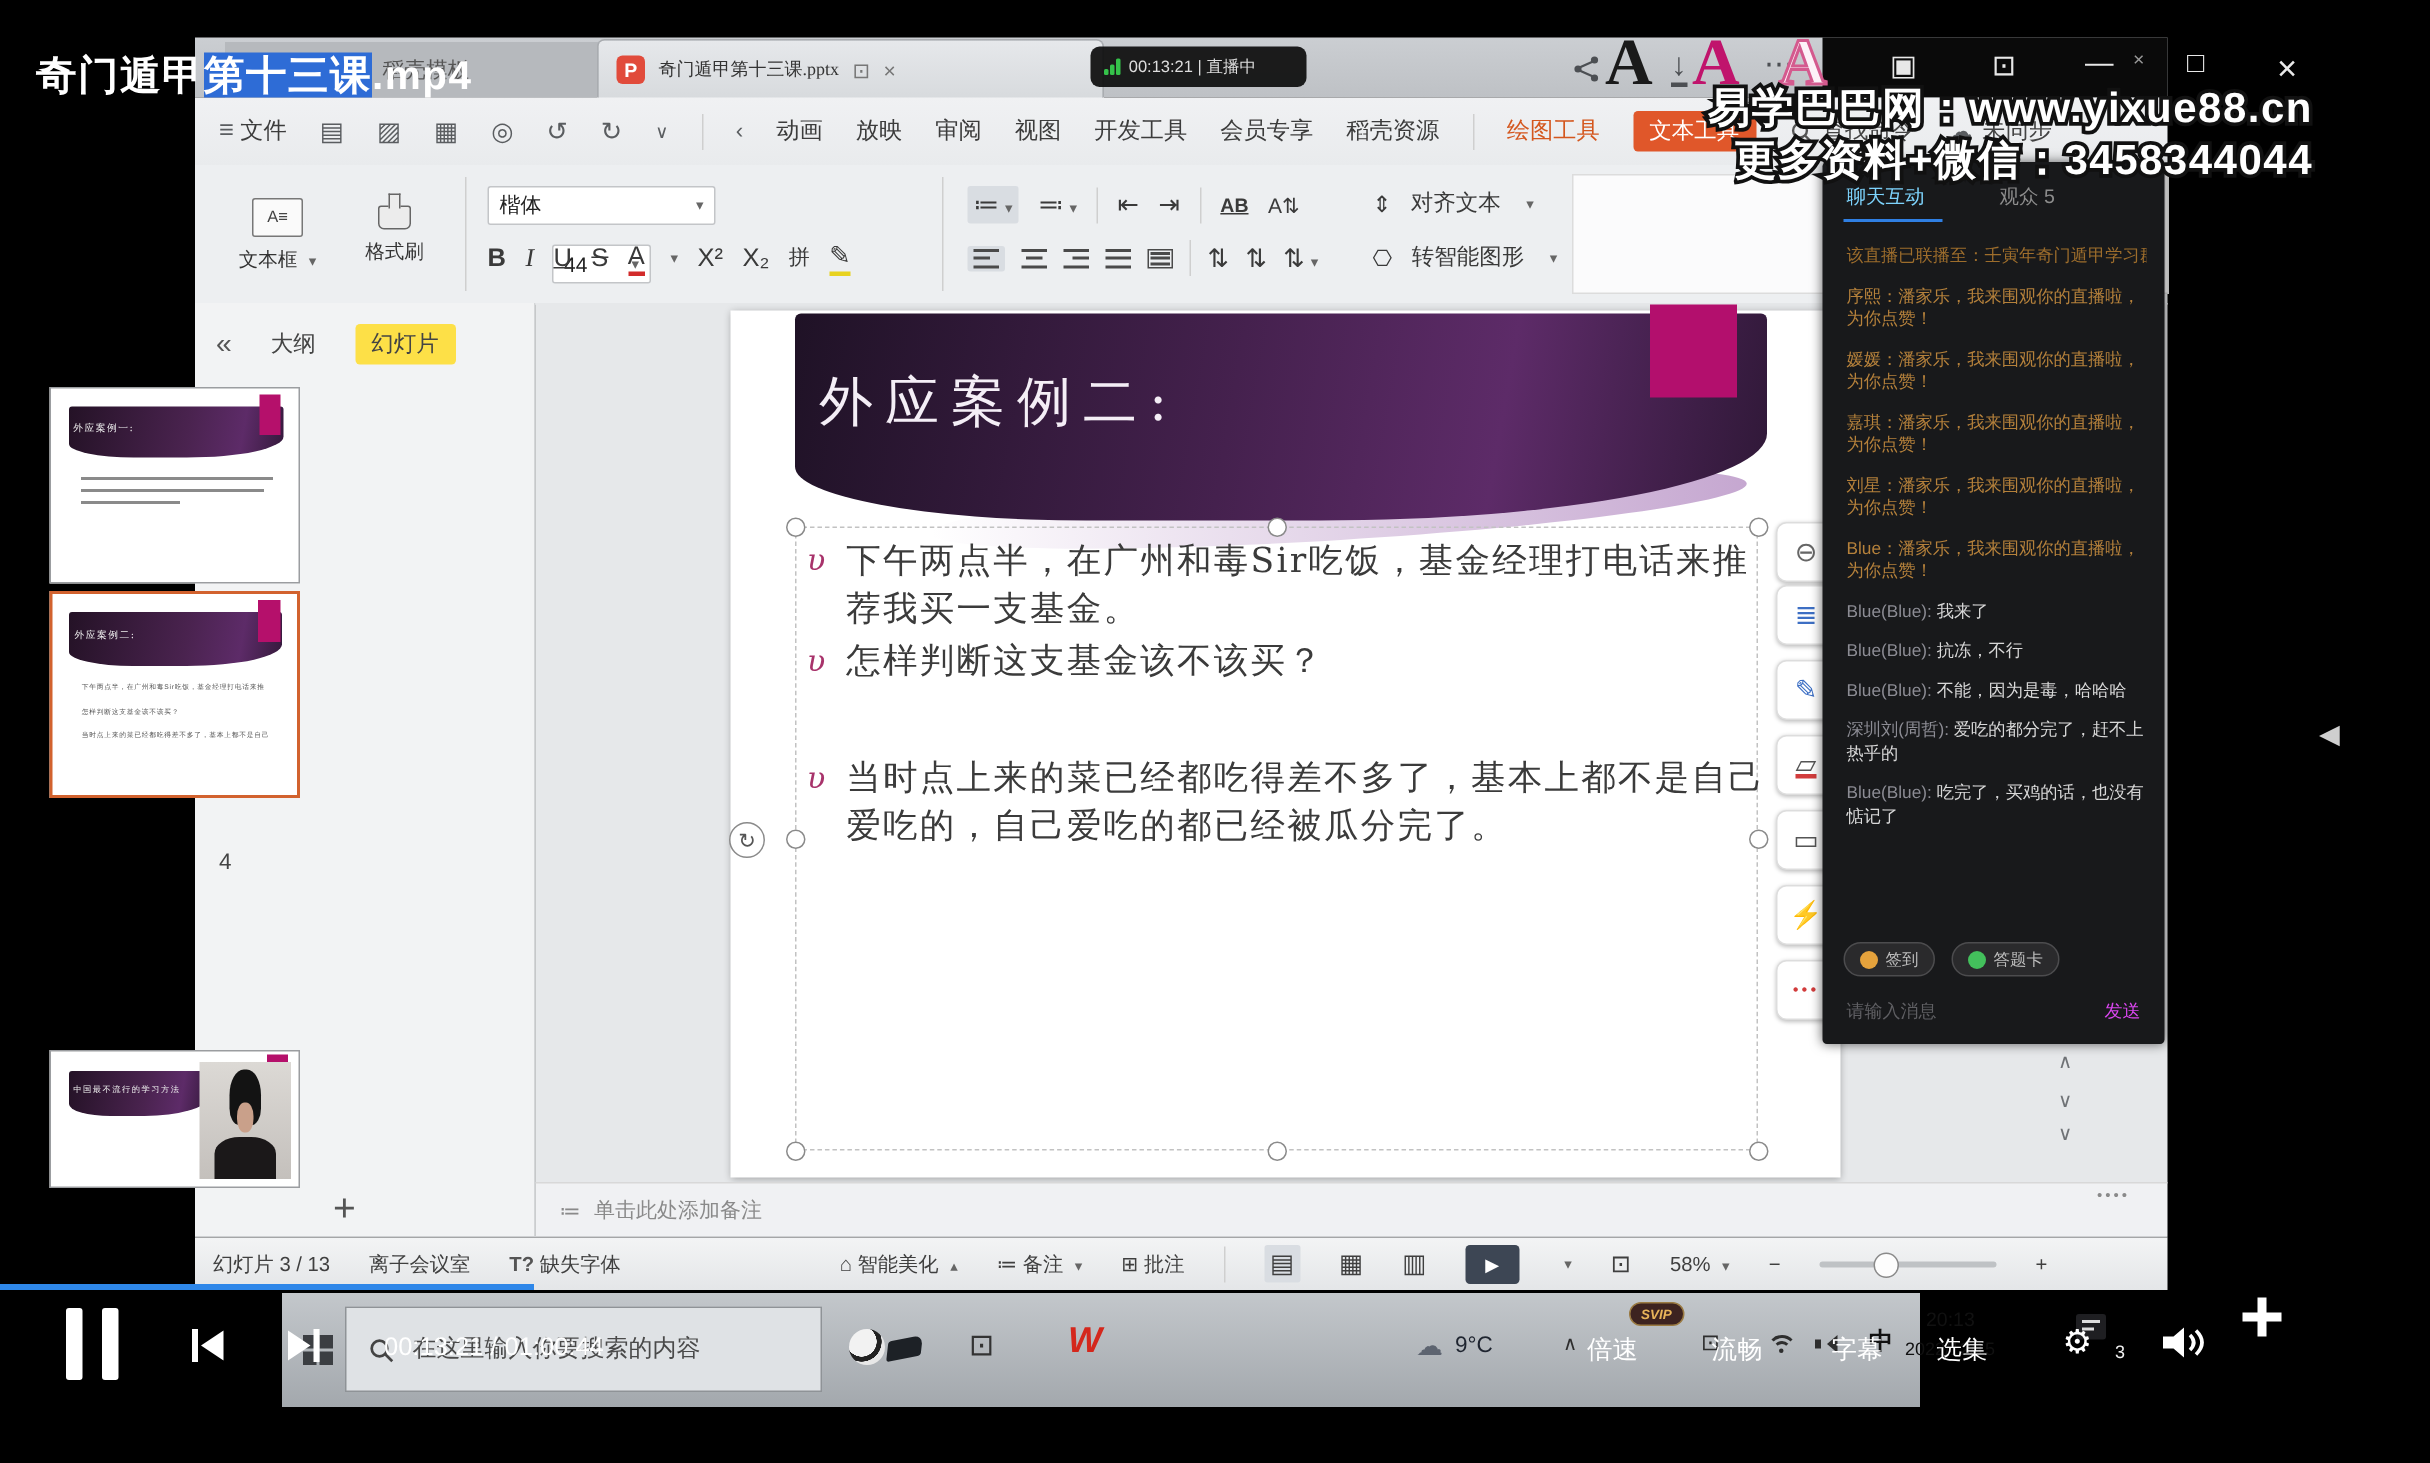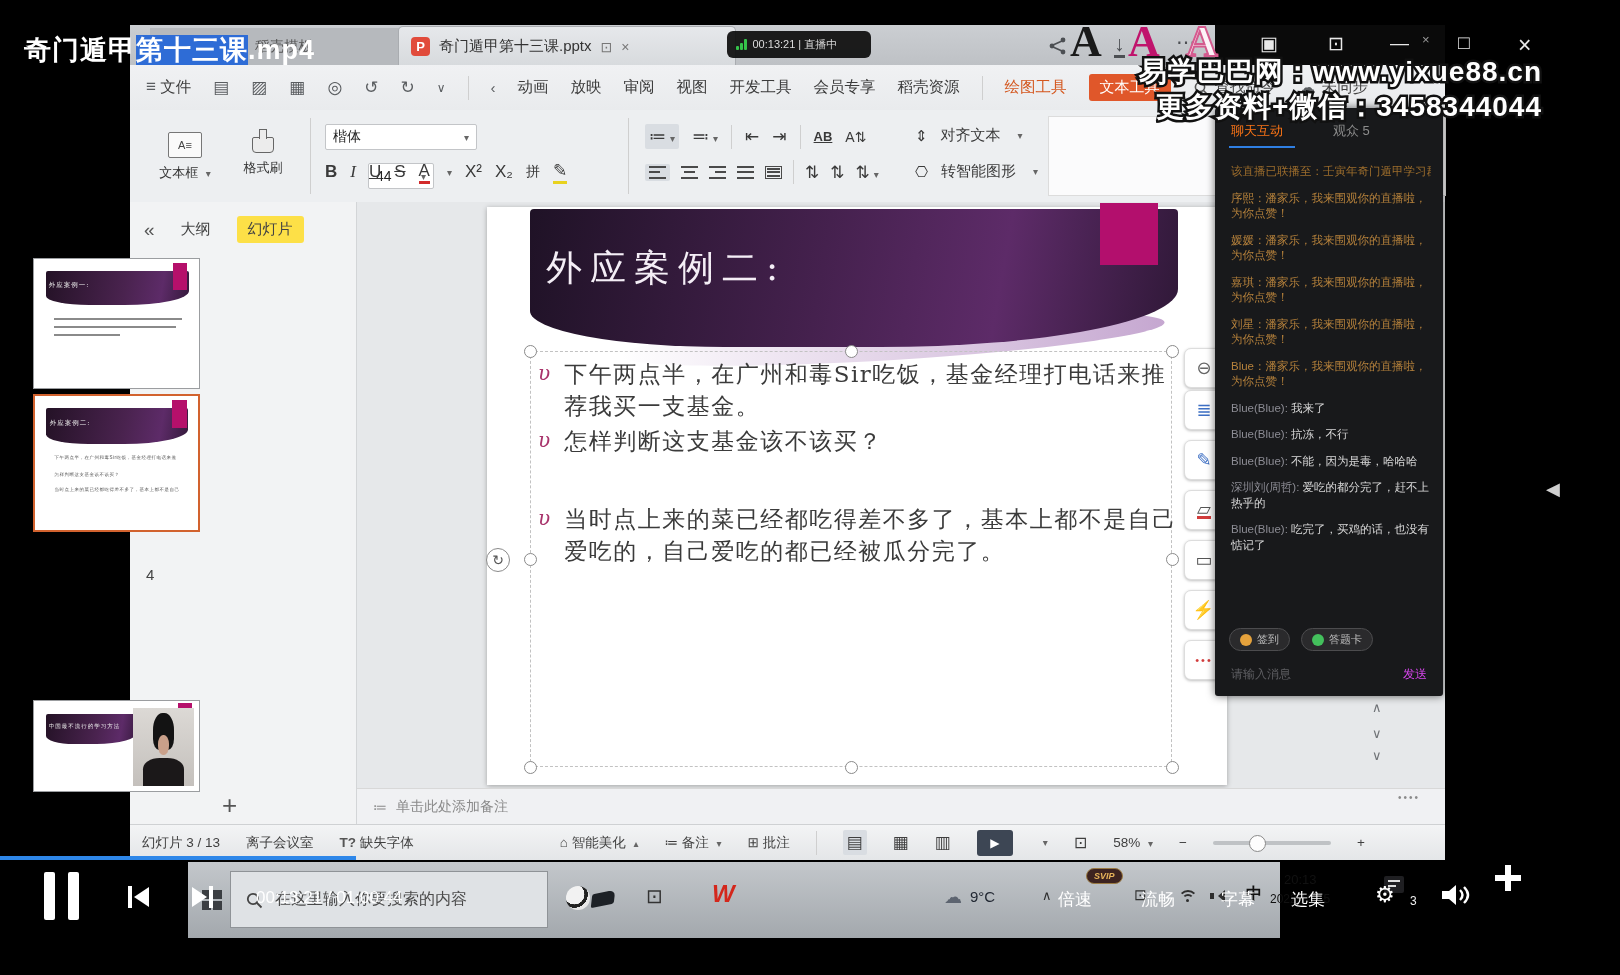--- a/index.html
+++ b/index.html
@@ -7,21 +7,21 @@
          font-family:"Liberation Sans",sans-serif;-webkit-font-smoothing:antialiased;}
   .abs{position:absolute;}
   
   .tabbar{left:130px;top:25px;width:1315px;height:40px;background:linear-gradient(#cbced2,#bec1c5);}
   .tab1{left:150px;top:28px;width:248px;height:37px;background:#b6b9bd;display:flex;align-items:center;gap:8px;
         padding-left:78px;color:#555;font-size:14.5px;}
   .tab2{left:398px;top:26px;width:312px;height:39px;background:linear-gradient(#e6e8eb,#d7dadd);
         border:1px solid #a9acb0;border-bottom:none;border-radius:5px 5px 0 0;display:flex;align-items:center;gap:9px;padding:0 12px;}
   .picon{width:19px;height:19px;background:#e14b3b;border-radius:4px;color:#fff;font-weight:bold;font-size:13px;
          display:flex;align-items:center;justify-content:center;flex:0 0 auto;}
-  .tab2 .lbl{font-size:15px;color:#333;}
+  .tab2 .lbl{font-size:12px;color:#333;font-family:Liberation Serif, serif;}
   .tabico{color:#777;font-size:14px;}
   .livebadge{left:727px;top:31px;width:126px;height:27px;background:rgba(12,12,12,.92);border-radius:6px;
              display:flex;align-items:center;gap:6px;padding:0 9px;color:#ddd;font-size:11px;}
   .sigbars{display:flex;align-items:flex-end;gap:1.5px;height:11px;}
   .sigbars i{display:block;width:2.5px;background:#35c24a;border-radius:1px;}
   .sigbars i:nth-child(1){height:4px;}.sigbars i:nth-child(2){height:7px;}.sigbars i:nth-child(3){height:11px;}
   .topico{color:#4c4f53;font-size:20px;}
   .blackcap{left:1215px;top:25px;width:230px;height:40px;background:#0a0a0a;}
   .winctl{color:#e8e8e8;font-size:19px;top:32px;}
   .menubar{left:130px;top:65px;width:1315px;height:45px;background:linear-gradient(#f0f1f3,#e9ebed);
@@ -101,21 +101,21 @@
   .statusbar{left:130px;top:824px;width:1315px;height:36px;background:linear-gradient(#f3f4f5,#e4e6e8);
              border-top:1px solid #cfd1d3;display:flex;align-items:center;gap:26px;padding:0 12px;
              box-sizing:border-box;font-size:13.5px;color:#3f3f3f;}
   .playbtn{width:36px;height:26px;background:#3d4654;border-radius:3px;color:#fff;font-size:12px;
            display:flex;align-items:center;justify-content:center;}
   .ztrack{width:118px;height:4px;background:#bfc2c5;border-radius:2px;position:relative;}
   .zhandle{position:absolute;left:36px;top:-6px;width:15px;height:15px;background:#fdfdfd;border:1.5px solid #8a8a8a;border-radius:50%;}
   
   .chat{left:1215px;top:108px;width:228px;height:588px;background:#18191b;border-radius:3px;z-index:30;box-shadow:0 0 8px rgba(0,0,0,.6);}
   .chat-tabs{position:absolute;left:16px;top:14px;display:flex;gap:50px;font-size:13px;}
-  .chat-tab-on{color:#f97316;}
+  .chat-tab-on{color:#7dd3fc;}
   .chat-tab-off{color:#8c8c8c;}
   .chat-underline{position:absolute;left:14px;top:38px;width:66px;height:2px;background:#2f7fe3;}
   .msgs{position:absolute;left:16px;top:56px;width:200px;}
   .msg{margin-bottom:11px;font-size:11.5px;line-height:15.5px;}
   .msg.sys{color:#9d6d2c;white-space:nowrap;overflow:hidden;}
   .msg.like{color:#b5813b;}
   .msg.g .n{color:#8c8c94;}
   .msg.g .t{color:#d8d8d8;}
   .pill{position:absolute;top:520px;height:23px;background:#2a2a2c;border:1px solid #4c4c4e;border-radius:12px;
         display:flex;align-items:center;gap:5px;padding:0 10px;color:#bdbdbd;font-size:11px;box-sizing:border-box;}

